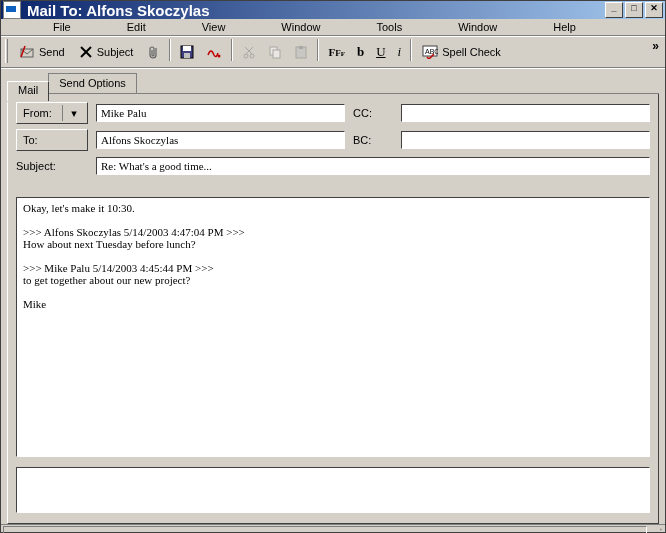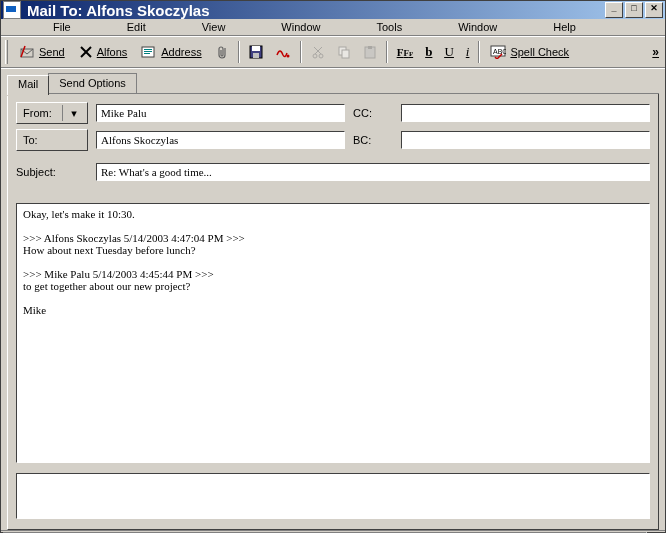--- a/index.html
+++ b/index.html
@@ -54,24 +54,23 @@
     border-bottom: 1px solid #808080;
     display:flex; align-items:center;
     padding: 0 4px;
   }
   .menubar span { padding: 2px 8px; cursor: pointer; margin-left: 40px; }
   
   .toolbar-wrap {
     border-top: 1px solid #fff;
     border-bottom: 1px solid #808080;
     padding: 2px 4px 2px 2px;
-    display:flex; align-items:center;
+    display:flex; 
     height: 28px;
     position: relative;
-    text-decoration: underline;
   }
   .grip {
     width: 3px; height: 24px;
     margin: 0 4px 0 2px;
     background:
       linear-gradient(#fff, #fff) left/1px 100% no-repeat,
       linear-gradient(#808080, #808080) right/1px 100% no-repeat;
   }
   .tool-btn {
     height: 24px;
@@ -109,21 +108,21 @@
     background: #d4d0c8;
     position: relative;
     margin-right: -1px;
     cursor: pointer;
   }
   .tab.active {
     background: #d4d0c8;
     border-top: 1px solid #fff;
     border-left: 1px solid #fff;
     border-right: 1px solid #404040;
-    top: 2px;
+    top: 8px;
     padding-top: 2px;
     z-index: 2;
     box-shadow: 0 1px 0 #d4d0c8;
   }
   .tab-panel {
     border: 1px solid #fff;
     border-top: none;
     border-right-color:#404040; border-bottom-color:#404040;
     padding: 8px 8px 10px 8px;
   }
@@ -158,21 +157,21 @@
     height: 18px;
     width: 100%;
     box-sizing: border-box;
     border: 1px solid #404040;
     border-right-color:#fff; border-bottom-color:#fff;
     background:#fff;
     padding: 0 4px;
     font: 11px Tahoma;
   }
   .subject-row {
-    margin-top: 12px;
+    margin-top: 6px;
     display:grid;
     grid-template-columns: 72px 1fr;
     gap: 5px 8px;
     align-items:center;
   }
   .subject-row .text-input { width: 100%; }
   
   .body-area {
     margin-top: 22px;
     border: 1px solid #404040;
@@ -252,34 +251,23 @@
       <span>Send</span>
     </div>
 
     <div class="tool-btn">
       <span class="ico">
         <svg width="14" height="14">
             <line x1="2" y1="2" x2="12" y2="12" stroke="#000" stroke-width="2"></line>
             <line x1="12" y1="2" x2="2" y2="12" stroke="#000" stroke-width="2"></line>
           </svg>
       </span>
-      <span>Alfons</span>
-    </div>
-
-    <div class="tool-btn">
-      <span class="ico">
-        <svg width="16" height="14">
-            <rect x="1" y="2" width="12" height="10" fill="#fff" stroke="#404040"></rect>
-            <rect x="3" y="4" width="8" height="1" fill="#008080"></rect>
-            <rect x="3" y="6" width="8" height="1" fill="#008080"></rect>
-            <rect x="3" y="8" width="6" height="1" fill="#008080"></rect>
-          </svg>
-      </span>
-      <span>Address</span>
-    </div>
+      <span>Subject</span>
+    </div>
+
 
     <div class="tool-btn icon-only">
       <span class="ico">
         <svg width="14" height="16">
             <path d="M10 4 v7 a3 3 0 0 1 -6 0 v-6 a2 2 0 0 1 4 0 v6 a1 1 0 0 1 -2 0 v-5" fill="none" stroke="#606060" stroke-width="1.2"></path>
           </svg>
       </span>
     </div>
 
     <div class="tool-sep"></div>

